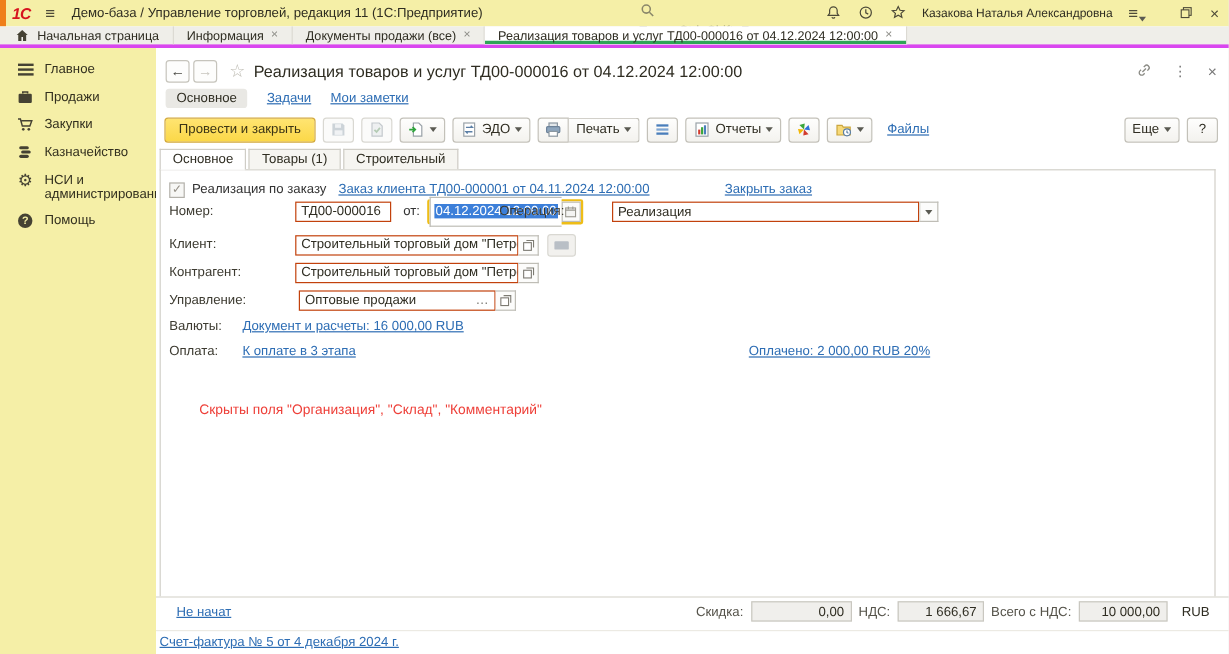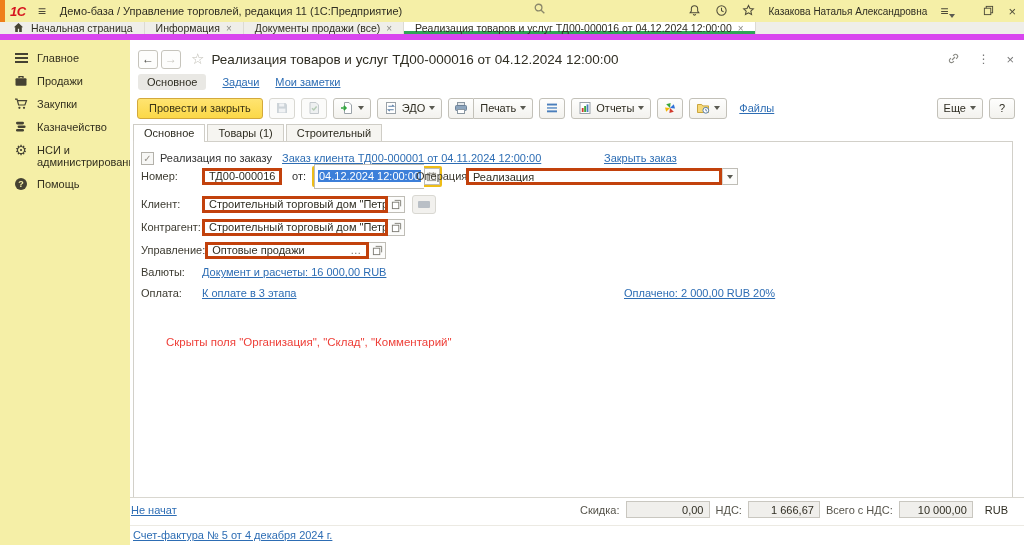--- a/index.html
+++ b/index.html
@@ -19,21 +19,21 @@
             gap:5px; color:#97946f;flex-direction:column; }
   .tb-right { position:absolute; right:8px; top:0; height:22px; display:flex; align-items:center; gap:13px; }
   .tb-user { color:#2f2d22; font-size:10px; }
   .svc-menu { display:flex; align-items:flex-end; gap:1px; }
   .minimize-bar { width:9px; height:2px; background:#4d4a38; margin-top:8px; }
   .caret { width:0; height:0; border-left:3.5px solid transparent; border-right:3.5px solid transparent;
            border-top:4px solid #5a5a52; display:inline-block; }
 
   
   .tabbar { position:absolute; left:0; top:22px; width:1024px; height:18px; background:#efeee9;
-            border-bottom:6px solid #d946ef; display:flex; }
+            border-bottom:3px solid #d946ef; display:flex; }
   .wtab { display:flex; align-items:center; gap:6px; padding:0 11px; border-right:1px solid #dcdad3;
           font-size:10.5px; color:#2f2d22; white-space:nowrap; }
   .wtab .x { color:#8b8b85; font-size:10px; }
   .wtab.active { background:#fff; box-shadow: inset 0 -3px 0 #2fa457; }
 
   
   .sidebar { position:absolute; left:0; top:40px; width:130px; height:505px; background:#f5efa7; padding-top:7px; }
   .side-item { display:flex; align-items:flex-start; gap:9px; padding:5px 4px 5px 14px; color:#33301f;
                line-height:12px; cursor:default; }
   .side-ic { width:14px; height:14px; flex:0 0 14px; display:flex; align-items:center; justify-content:center; margin-top:-1px; }
@@ -76,22 +76,22 @@
   .form-tabs { position:absolute; left:3px; top:84px; display:flex; z-index:2; }
   .form-tab { height:17px; padding:2px 10px 0; border:1px solid #cfcdc6; border-bottom:none;
               background:#f6f5f1; color:#2f2d22; margin-right:2px; position:relative; }
   .form-tab.active { background:#fff; }
   .form-tab.active::after { content:""; position:absolute; left:0; right:0; bottom:-1px; height:1px; background:#fff; }
 
   .form-panel { position:absolute; left:3px; top:101px; width:880px; height:356px;
                 border:1px solid #d2d0c9; border-bottom:none; background:#fff; }
   .frow { position:absolute; left:7px; display:flex; align-items:center; height:18px; }
   .flabel { min-width:61px; color:#3c3a30; }
-  .tinput { height:17px; border:3px solid #c2410c; background:#fff; display:flex; align-items:center;
-            padding:0 4px; color:#2f2d22; white-space:nowrap; overflow:hidden; }
+  .tinput { height:17px; border:1px solid #c2410c; background:#fff; display:flex; align-items:center;
+            padding:0 4px; color:#2f2d22; white-space:nowrap; overflow:hidden;margin-left:44px; }
   .open-btn { height:17px; width:17px; border:1px solid #bfbdb6; border-left:none; background:#fcfcfb;
               display:flex; align-items:center; justify-content:center; }
   .cb { width:13px; height:13px; border:1px solid #b3b1aa; background:#f7f7f5; display:flex; align-items:center;
         justify-content:center; color:#979289; font-size:10px; margin-right:6px; }
   .date-ctrl { display:flex; align-items:center; border:2px solid #eebd17; border-radius:2px; height:21px; }
   .date-text { height:25px; border:1px solid #bfbdb6; border-right:none; background:#fff; display:flex;
                align-items:center; padding:0 3px; }
   .sel { background:#3c7fd9; color:#fff; padding:0 1px; }
   .date-btn { height:17px; width:16px; border:1px solid #bfbdb6; background:#fcfcfb; display:flex;
               align-items:center; justify-content:center; }
@@ -100,21 +100,21 @@
   .combo-caret { height:17px; width:16px; border:1px solid #bfbdb6; border-left:1px solid #d8d6cf;
                  background:#fcfcfb; display:flex; align-items:center; justify-content:center; }
   .ellipsis-in { margin-left:auto; color:#7b7973; letter-spacing:1px; }
   .extra-btn { width:24px; height:19px; border:1px solid #d9d8d2; border-radius:3px; background:#f2f1ee;
                margin-left:7px; display:flex; align-items:center; justify-content:center; }
   .extra-btn i { width:12px; height:7px; background:#b9bfc6; border-radius:1px; display:block; }
   .abs-lnk { position:absolute; height:18px; display:flex; align-items:center;text-align:right; }
   .note-red { position:absolute; left:32px; top:194px; color:#ee3f38; font-size:11.5px; }
 
   .footer-sep { position:absolute; left:0; top:457px; width:894px; border-top:1px solid #d9d7d0; }
-  .status-row { position:absolute; left:1px; top:464px; }
+  .status-row { position:absolute; left:17px; top:464px; }
   .totals { position:absolute; right:16px; top:461px; display:flex; align-items:center; gap:6px; }
   .totals .tlabel { color:#55534a; }
   .ro-input { height:17px; border:1px solid #c9c7c0; background:#f0efec; display:flex; align-items:center;
               justify-content:flex-end; padding:0 5px; color:#2f2d22; }
   .sep2 { position:absolute; left:0; top:485px; width:894px; border-top:1px solid #eceae3; }
   .invoice-row { position:absolute; left:3px; top:489px; }
 
   svg { display:block; }
 </style>
 </head>

